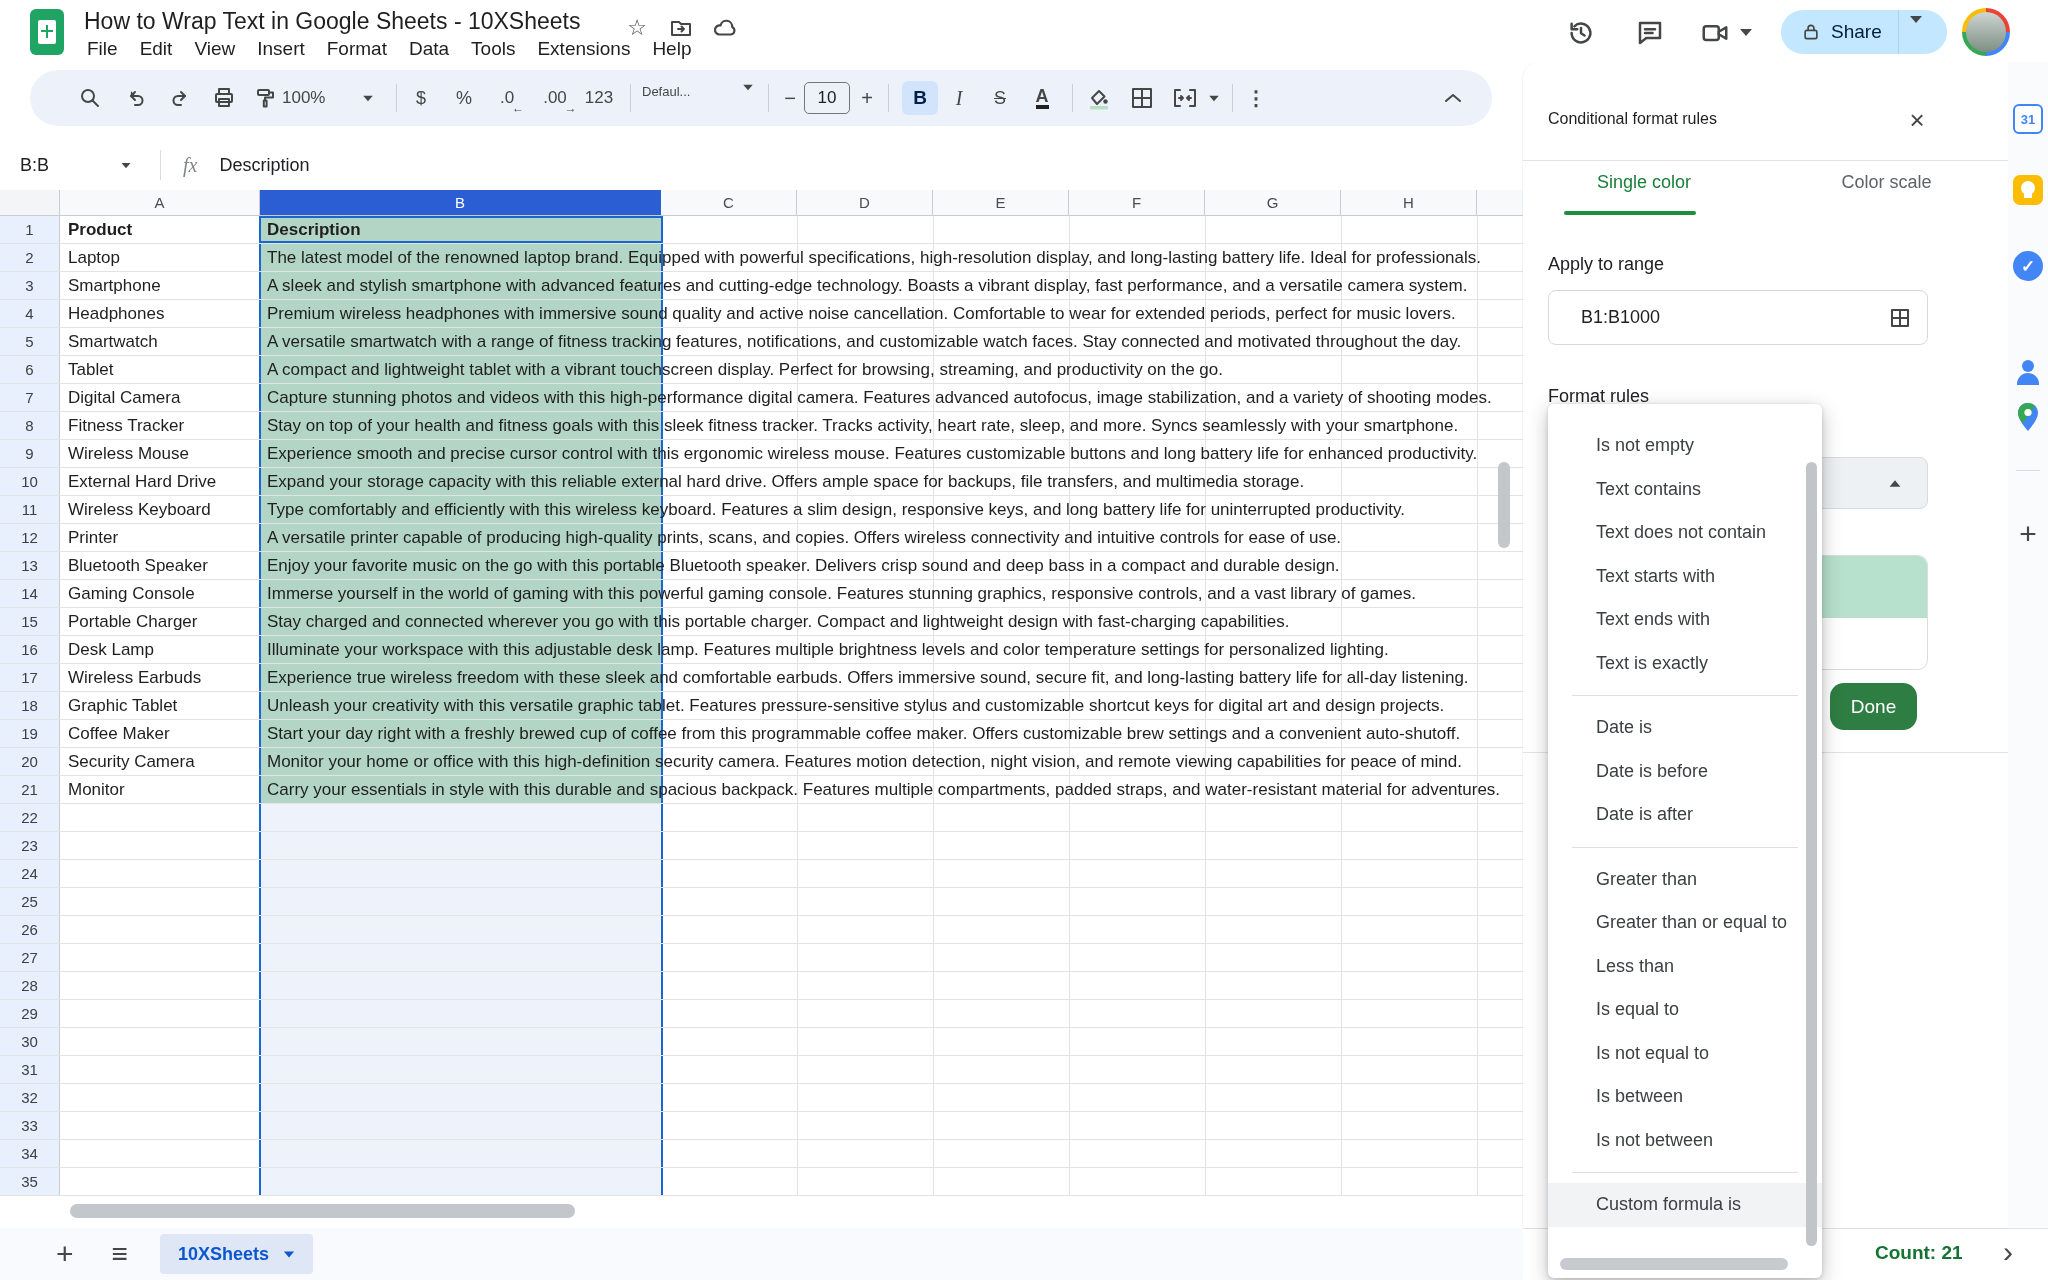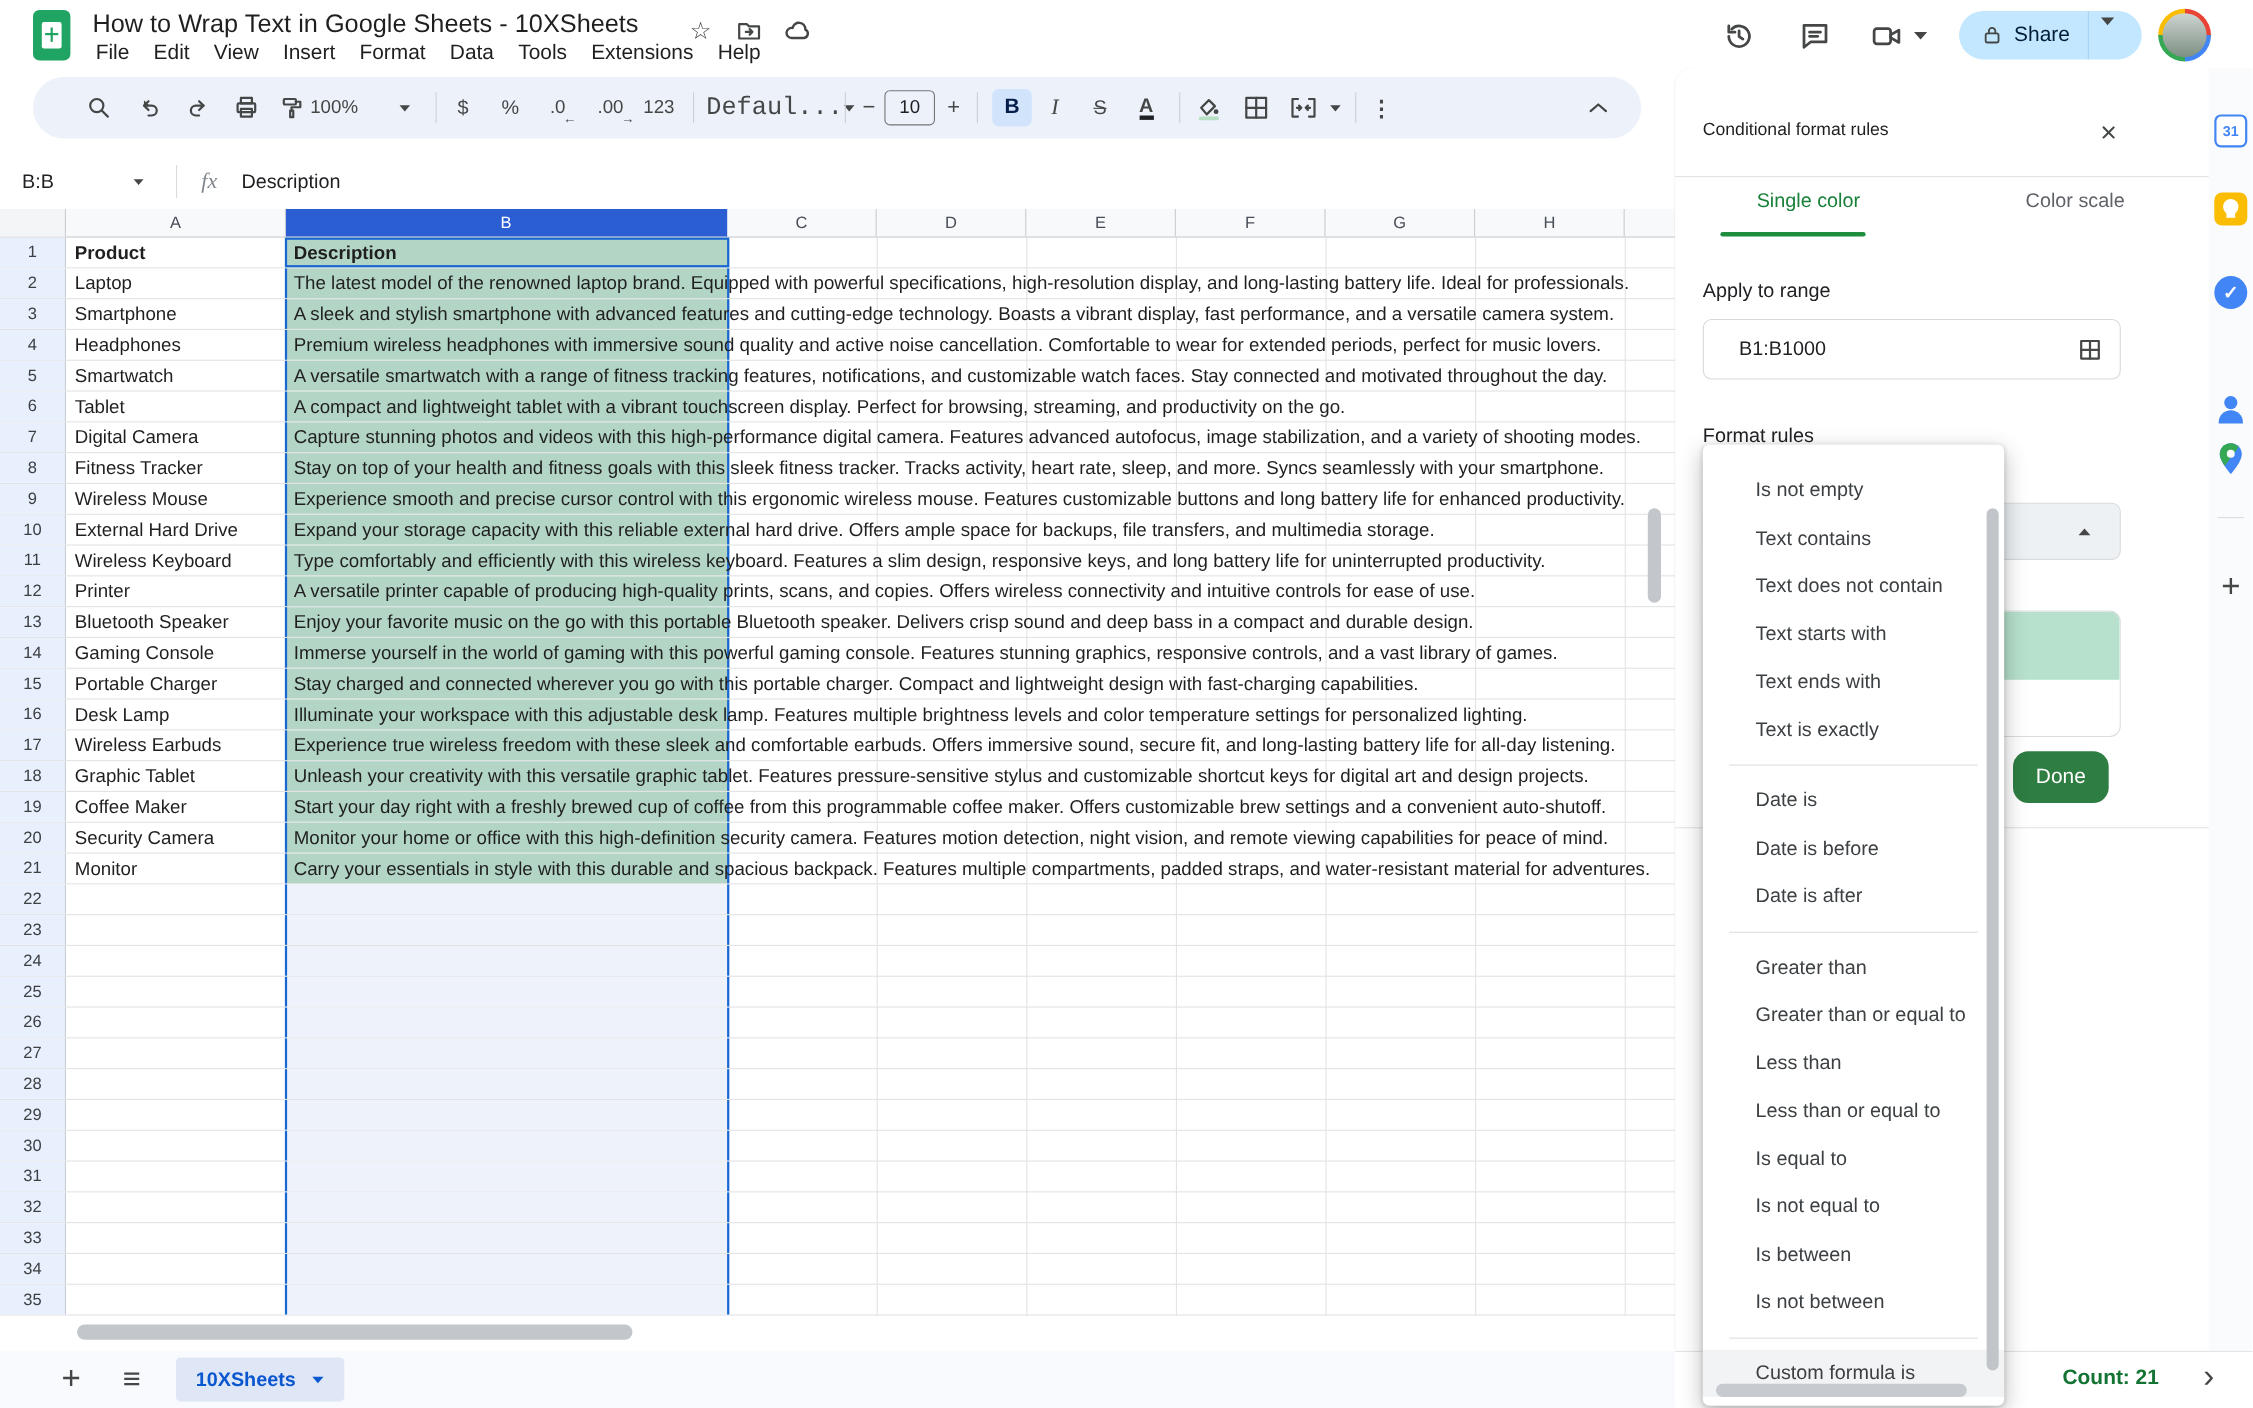--- a/index.html
+++ b/index.html
@@ -27,21 +27,21 @@
   .avatar .in{position:absolute;inset:4px;border-radius:50%;background:linear-gradient(#cdd5d2,#7d8f82);}
   .tri-d{width:0;height:0;border-left:6px solid transparent;border-right:6px solid transparent;border-top:7px solid #444746;}
   .tri-u{width:0;height:0;border-left:6px solid transparent;border-right:6px solid transparent;border-bottom:7px solid #444746;}
   
   .toolwrap{position:absolute;left:0;top:64px;width:1523px;height:76px;background:#fff;}
   .pill{position:absolute;left:30px;top:6px;width:1462px;height:56px;border-radius:28px;background:#edf2fa;}
   .t{position:absolute;top:16px;height:24px;display:flex;align-items:center;justify-content:center;color:#444746;}
   .t-txt{font-size:17px;color:#444746;}
   .tsep{position:absolute;top:14px;width:1px;height:28px;background:#ccd0d6;}
   .zoombox{position:absolute;left:252px;top:14px;width:92px;height:28px;display:flex;align-items:center;justify-content:space-between;font-size:17px;color:#444746;}
-  .fontbox{position:absolute;left:612px;top:14px;width:112px;height:28px;display:flex;align-items:center;justify-content:space-between;font-size:23px;color:#444746;font-family:Liberation Mono, monospace;}
+  .fontbox{position:absolute;left:612px;top:14px;width:112px;height:28px;display:flex;justify-content:space-between;font-size:13px;color:#444746;}
   .sizebox{position:absolute;left:774px;top:12px;width:44px;height:30px;border:1.5px solid #747775;border-radius:5px;display:flex;align-items:center;justify-content:center;font-size:17px;color:#202124;}
   .boldbtn{position:absolute;left:872px;top:11px;width:36px;height:34px;background:#d2e3fc;border-radius:6px;display:flex;align-items:center;justify-content:center;font-weight:bold;font-size:19px;color:#041e49;}
   .ital{font-family:"Liberation Serif",serif;font-style:italic;font-size:20px;}
   .strike{text-decoration:line-through;font-size:18px;}
   .tcol{font-size:18px;font-weight:bold;border-bottom:4px solid #202124;line-height:17px;}
   .dots3{font-size:20px;letter-spacing:0;color:#444746;font-weight:bold;}
   .decwrap{position:relative;font-size:17px;color:#444746;}
   .decwrap .sm{position:absolute;font-size:12px;bottom:-7px;right:-10px;}
   
   .fbar{position:absolute;left:0;top:140px;width:1523px;height:50px;background:#fff;border-bottom:1px solid #e0e2e6;display:flex;align-items:center;}
@@ -618,21 +618,20 @@
         <div class="dd-item">Text ends with</div>
         <div class="dd-item">Text is exactly</div>
         <div class="dd-item divider"></div>
         <div class="dd-item">Date is</div>
         <div class="dd-item">Date is before</div>
         <div class="dd-item">Date is after</div>
         <div class="dd-item divider"></div>
         <div class="dd-item">Greater than</div>
         <div class="dd-item">Greater than or equal to</div>
         <div class="dd-item">Less than</div>
-        <div class="dd-item">Less than or equal to</div>
         <div class="dd-item">Is equal to</div>
         <div class="dd-item">Is not equal to</div>
         <div class="dd-item">Is between</div>
         <div class="dd-item">Is not between</div>
         <div class="dd-item divider"></div>
         <div class="dd-item hover">Custom formula is</div>
       </div>
     <div class="dd-vscroll"></div>
     <div class="dd-hscroll"></div>
   </div>

